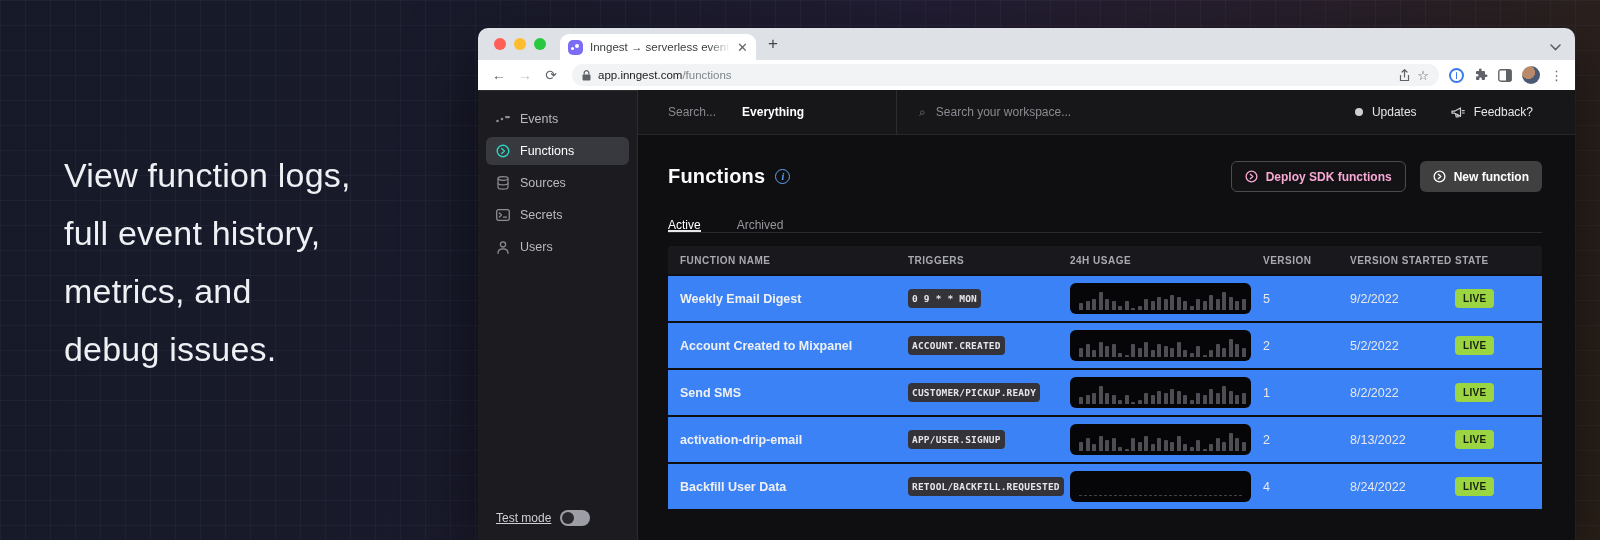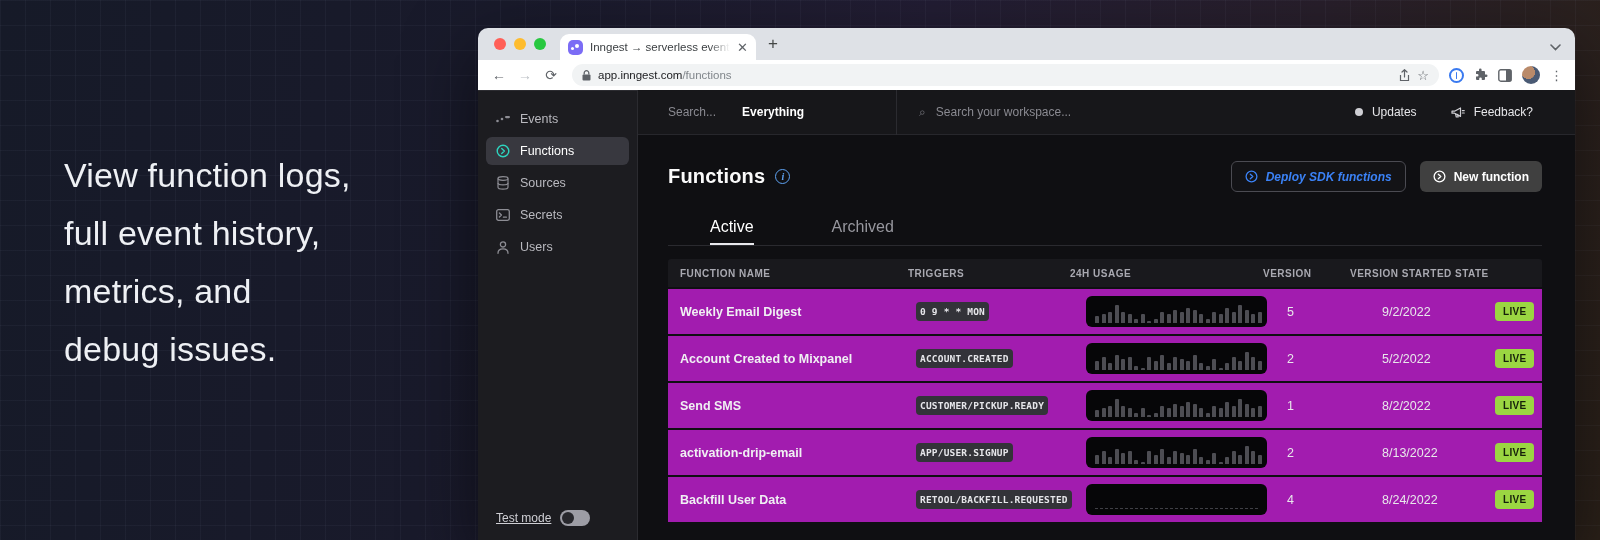--- a/index.html
+++ b/index.html
@@ -81,35 +81,35 @@
   .mega-ic{ color:#cfcfd4; display:flex;}
 
   .content{ padding:26px 33px 0 30px; flex:1; min-height:0;}
   .page-head{ display:flex; align-items:center;}
   .page-title{ color:#fafafa; font-size:20px; font-weight:700; letter-spacing:.2px;}
   .info-ic{ margin-left:10px; width:15px; height:15px; border-radius:50%; border:1.5px solid #5ea2f2; color:#5ea2f2;
     font-size:10px; display:flex; align-items:center; justify-content:center; font-weight:700; font-family:"Liberation Serif",serif; font-style:italic;}
   .head-actions{ margin-left:auto; display:flex; gap:14px;}
   .btn{ height:31px; display:flex; align-items:center; gap:8px; border-radius:6px; font-size:12px; font-weight:700; padding:0 13px;}
   .btn .cicon{ display:flex;}
-  .btn-secondary{ border:1px solid #4b4b52; background:#131316; color:#3b82f6;font-style:italic;}
+  .btn-secondary{ border:1px solid #4b4b52; background:#131316; color:#f9a8d4;}
   .btn-primary{ background:#404040; color:#fff;}
 
   .tabs{ display:flex; gap:36px; margin-top:26px;}
-  .ptab{ font-size:16px; padding-bottom:9px; color:#97979e; position:relative;margin-left:42px;}
+  .ptab{ font-size:12px; color:#97979e; position:relative;}
   .ptab.active{ color:#fff;}
   .ptab.active::after{ content:""; position:absolute; left:0; right:0; bottom:0; height:2px; background:#e8e8ec;}
   .tabs-rule{ height:1px; background:#2a2a2f;}
 
   .table{ margin-top:13px;}
   .thead{ display:grid; grid-template-columns:228px 162px 193px 87px 105px 1fr; align-items:center;
     background:#19191d; height:28px; padding-left:12px; border-radius:3px 3px 0 0;}
   .th{ color:#a9a9b1; font-size:10px; font-weight:700; letter-spacing:.05em;}
   .trow{ display:grid; grid-template-columns:228px 162px 193px 87px 105px 1fr; align-items:center;
-    background:#a21caf; height:45px; padding-left:12px; margin-top:2px;gap:8px;}
+    background:#3b82f6; height:45px; padding-left:12px; margin-top:2px;}
   .fname{ color:#f0f0f3; font-size:12.5px; font-weight:700;}
   .trigger-badge{ display:inline-block; background:#333339; color:#e6e6ea; font-family:"DejaVu Sans Mono",monospace;
     font-size:9.5px; font-weight:700; padding:4px 4px; border-radius:4px; letter-spacing:.02em; justify-self:start;}
   .spark{ width:181px; height:31px; background:#060608; border-radius:6px; display:flex; align-items:flex-end; gap:2.5px; padding:4px 9px;}
   .spark .bar{ width:4px; background:#4d4d53; border-radius:1px 1px 0 0; flex:none;}
   .spark.empty{ align-items:flex-end; padding-bottom:6px;}
   .spark.empty::before{ content:""; flex:1; border-bottom:1.5px dashed #3f3f45;}
   .ver,.vdate{ color:#e8e8eb; font-size:12.5px;}
   .state-badge{ display:inline-block; background:#9bd642; color:#16210b; font-size:10px; font-weight:700;
     padding:4px 8px; border-radius:4px; justify-self:start; letter-spacing:.03em;}

